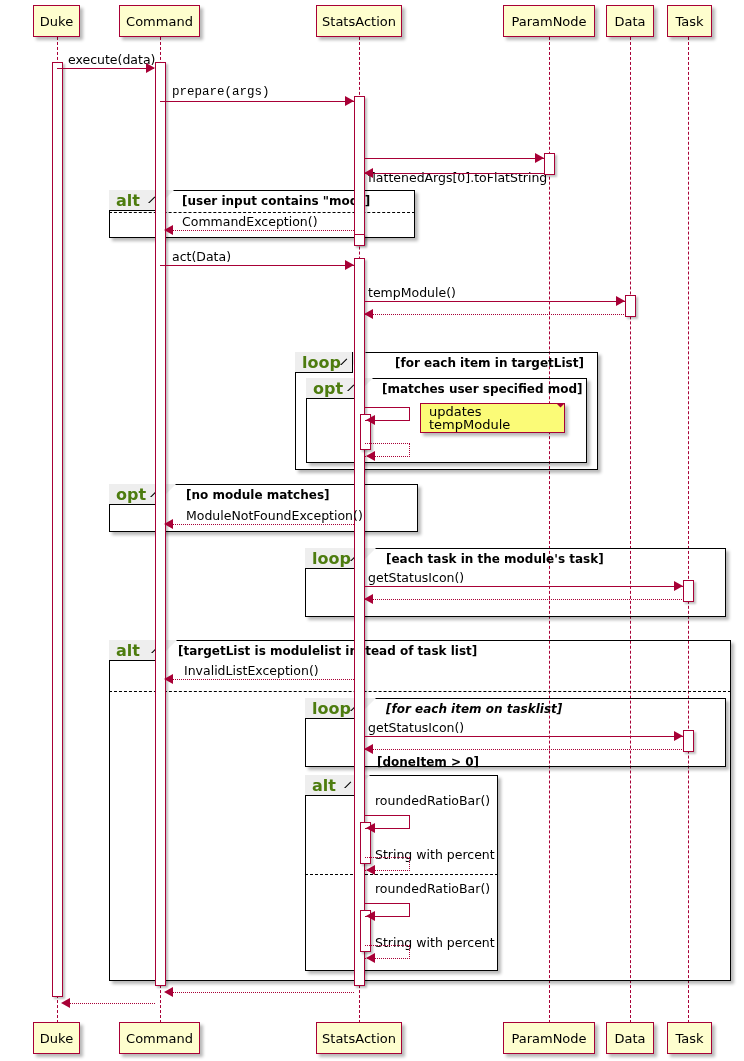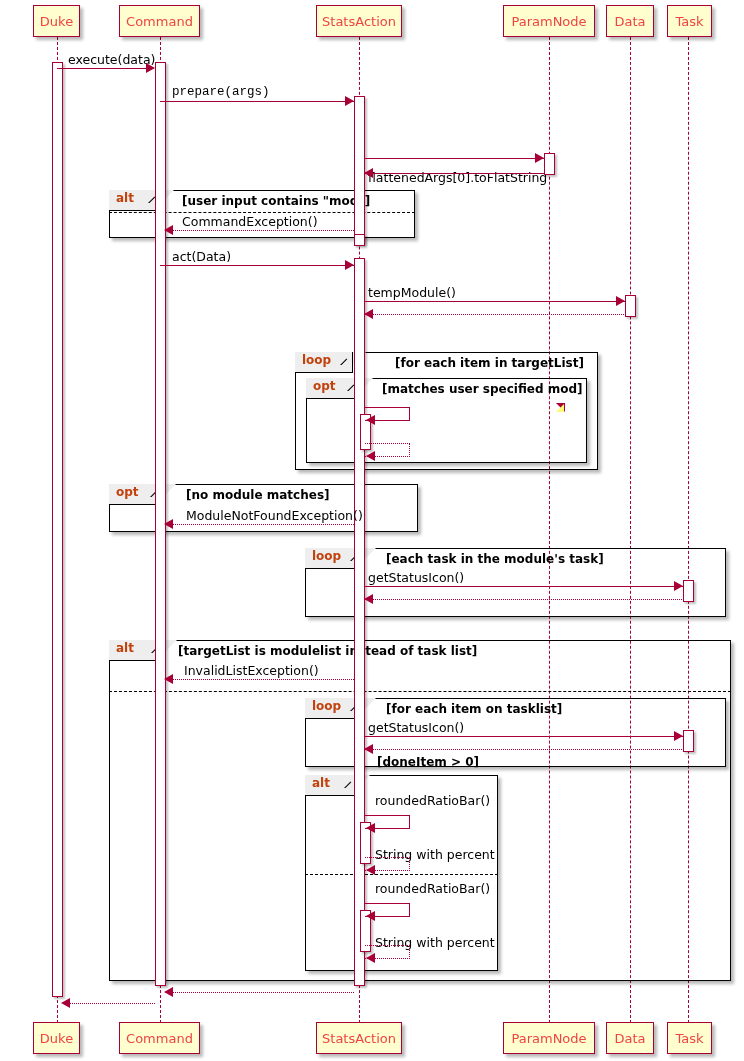--- a/index.html
+++ b/index.html
@@ -3,21 +3,21 @@
 <meta charset="utf-8">
 <style>
   html,body{margin:0;padding:0;background:#ffffff;}
   body{font-family:"DejaVu Sans",sans-serif;}
   #canvas{position:relative;width:744px;height:1061px;background:#fff;overflow:hidden;}
 
   
   .participant{
     position:absolute;box-sizing:border-box;
     background:#FEFECE;border:1.5px solid #A80036;
-    color:#ef4444;font-size:13px;line-height:1;
+    color:#000000;font-size:13px;line-height:1;
     display:flex;align-items:center;justify-content:center;
     box-shadow:3px 3px 3px rgba(0,0,0,.28);
     white-space:nowrap;
   }
   
   .lifeline{
     position:absolute;width:0;border-left:1.5px dashed #A80036;
   }
   
   .activation{
@@ -50,21 +50,21 @@
 
   
   .frag{
     position:absolute;box-sizing:border-box;
     border:1.5px solid #000;background:transparent;
     box-shadow:3px 3px 3px rgba(0,0,0,.28);
   }
   .fraglabel{
     position:absolute;box-sizing:border-box;
     background:#EEEEEE;border-right:1.5px solid #000;border-bottom:1.5px solid #000;
-    font-size:12px;font-weight:bold;color:#c2410c;
+    font-size:16px;font-weight:bold;color:#4d7c0f;
     padding:2px 6px 2px 7px;line-height:1.15;
     white-space:nowrap;
   }
   .fragear{
     position:absolute;width:0;height:0;
     border-top:13px solid #EEEEEE;border-right:13px solid transparent;
   }
   .fragear::after{
     content:"";position:absolute;left:-13px;top:-13px;
     width:0;height:0;border-bottom:13px solid #000;border-right:13px solid transparent;
@@ -134,21 +134,21 @@
   <div class="fragcond" style="left:186px;top:489px;">[no module matches]</div>
 
   <div class="frag" style="left:305px;top:548px;width:421px;height:69px;"></div>
   <div class="fraglabel" style="left:305px;top:548px;width:58px;height:21px;">loop</div>
   <div class="fragear" style="left:363px;top:548px;"></div>
   <div class="fragcond" style="left:386px;top:553px;">[each task in the module's task]</div>
 
   <div class="frag" style="left:305px;top:698px;width:421px;height:69px;"></div>
   <div class="fraglabel" style="left:305px;top:698px;width:58px;height:21px;">loop</div>
   <div class="fragear" style="left:363px;top:698px;"></div>
-  <div class="fragcond" style="left:386px;top:703px;">[for each item on tasklist]</div>
+  <div class="fragcond" style="left:386px;top:703px;font-style:italic;">[for each item on tasklist]</div>
 
   <div class="frag" style="left:305px;top:775px;width:193px;height:196px;"></div>
   <div class="fraglabel" style="left:305px;top:775px;width:52px;height:21px;">alt</div>
   <div class="fragear" style="left:357px;top:775px;"></div>
   <div class="fragcond" style="left:377px;top:756px;">[doneItem &gt; 0]</div>
   <div class="fragdivider" style="left:305px;top:874px;width:193px;"></div>
 
   <div class="activation" style="left:51.5px;top:62px;width:11px;height:935px;"></div>
   <div class="activation" style="left:154.5px;top:62px;width:11px;height:924px;"></div>
   <div class="activation" style="left:353.5px;top:96px;width:11px;height:148px;"></div>
@@ -192,20 +192,23 @@
 
   <div class="msg dotted" style="left:364px;top:314px;width:262px;"></div>
   <div class="arrowhead left" style="left:364px;top:309px;"></div>
 
   <div class="selfmsg" style="left:365px;top:407px;width:45px;height:14px;"></div>
   <div class="arrowhead left" style="left:366px;top:415px;"></div>
 
   <div class="selfmsg dotted" style="left:365px;top:443px;width:45px;height:14px;"></div>
   <div class="arrowhead left" style="left:366px;top:451px;"></div>
 
+  <div class="note" style="left:420px;top:403px;width:145px;height:30px;">
+    <span>updates tempModule</span>
+  </div>
   <div class="notefold" style="left:556px;top:403px;"></div>
   <div class="notefold2" style="left:556px;top:404px;"></div>
 
   <div class="msglabel" style="left:186px;top:510px;">ModuleNotFoundException()</div>
   <div class="msg dotted" style="left:166px;top:524px;width:188px;"></div>
   <div class="arrowhead left" style="left:164px;top:519px;"></div>
 
   <div class="msglabel" style="left:368px;top:572px;">getStatusIcon()</div>
   <div class="msg" style="left:364px;top:586px;width:319px;"></div>
   <div class="arrowhead right" style="left:674px;top:581px;"></div>

